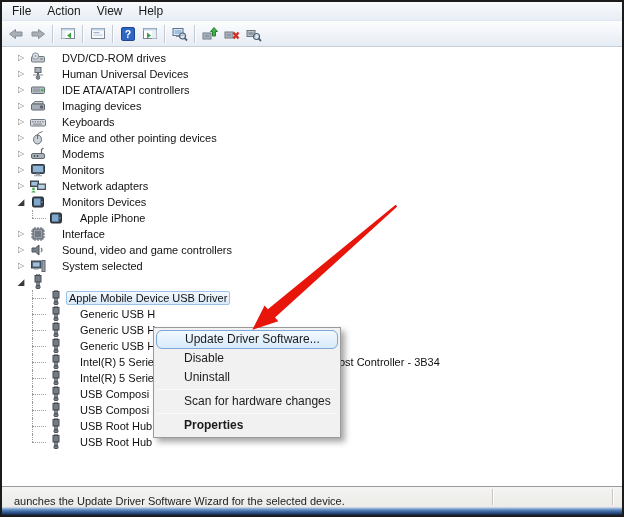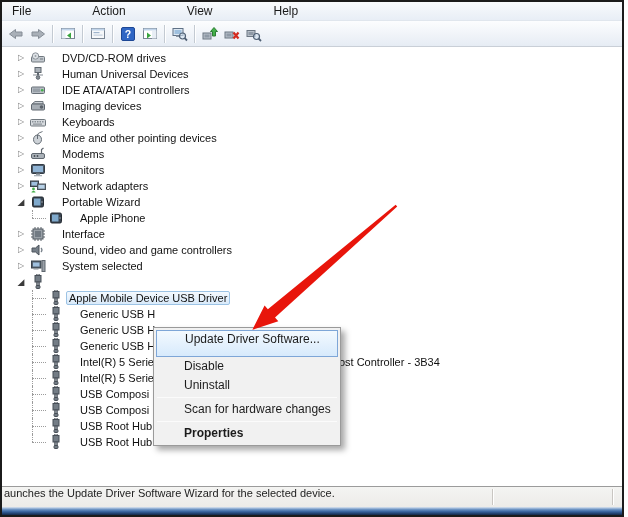--- a/index.html
+++ b/index.html
@@ -25,21 +25,21 @@
     background:linear-gradient(180deg,#fbfcfd 0%,#dae2ea 45%,#b4c1cf 52%,#ccd7e2 100%);
     border:1px solid #3f4c5a; border-top:none; border-radius:0 0 4px 4px;
     display:flex; align-items:center; justify-content:center;
   }
   .min-dash { width:11px; height:3px; background:#fdfdfd; border:1px solid #97a2ae; border-radius:1px; margin-top:2px; }
   
   .menubar {
     flex:0 0 19px; background:linear-gradient(180deg,#f8fafc,#e8eef6);
     border-bottom:1px solid #e0e6ed;
     display:flex; align-items:center; padding-left:2px;
-    font-size:12px; color:#1a1a1a;gap:45px;
+    font-size:12px; color:#1a1a1a;
   }
   .mb-item { padding:2px 8px; }
   
   .toolbar {
     flex:0 0 26px; background:linear-gradient(180deg,#fcfdfe,#e6ecf4);
     border-bottom:1px solid #c9cfd7;
     display:flex; align-items:center; padding-left:3px; gap:1px;
   }
   .tb-btn { width:21px; height:21px; display:flex; align-items:center; justify-content:center; }
   .tb-btn svg { width:16px; height:16px; display:block; }
@@ -61,39 +61,39 @@
     margin-left:2px; padding:0 2px;
     background:linear-gradient(180deg,#f4f9fe,#d9eafa);
     border:1px solid #9cc3e5; border-radius:2px;
   }
   .right-label { position:absolute; left:329px; top:0; line-height:16px; white-space:nowrap; }
   
   .statusbar {
     flex:0 0 21px; position:relative;
     background:linear-gradient(180deg,#f4f4f2,#ecebe8);
     border-top:1px solid #9b9b9b;
-    display:flex; align-items:flex-start; padding-left:2px;
+    display:flex; align-items:flex-end; padding-left:12px;
     font-size:11px; color:#222; white-space:nowrap; overflow:hidden;
   }
   .sb-sep { position:absolute; top:2px; bottom:2px; width:1px; background:#c9c6c2; box-shadow:1px 0 0 #fff; }
   .sb-sep.s1 { left:490px; } .sb-sep.s2 { left:610px; }
   
   .bottombar { flex:0 0 8px; background:linear-gradient(180deg,#dde6f0 0%,#6d94c4 30%,#35609b 60%,#14294a 100%); }
   
   .context-menu {
     position:absolute; left:151px; top:325px; width:188px;
     background:#f1f1f1; border:1px solid #9a9a9a; padding:2px;
     box-shadow:4px 4px 6px rgba(0,0,0,.35);
     z-index:40; font-size:12px; color:#1c1c1c;
   }
   .cm-item { height:19px; line-height:19px; padding-left:28px; white-space:nowrap; }
   .cm-item.hl {
-    height:27px; line-height:17px;
+    height:19px; line-height:17px;
     background:linear-gradient(180deg,#f3f9fe 0%,#d7eafc 100%);
-    border:1px solid #7ea6d7; border-radius:0;
+    border:1px solid #7ea6d7; border-radius:6px;
   }
   .cm-item.bold { font-weight:bold; }
   .cm-sep { height:1px; background:#d0d0d0; border-bottom:1px solid #fbfbfb; margin:2px 1px; }
   
   .arrow-overlay { position:absolute; inset:0; z-index:60; pointer-events:none; }
 </style>
 </head>
 <body>
 
 <div class="window">
@@ -301,21 +301,21 @@
       </div>
       <div class="tree-row">
         <span class="expander expanded">◢</span>
         <span class="t-icon">
           <svg viewBox="0 0 16 16">
             <rect x="2.5" y="3" width="11" height="10" rx="1.5" fill="#39434e" stroke="#242b32"></rect>
             <rect x="4" y="4.5" width="6.5" height="7" fill="#7fa9cc"></rect>
             <circle cx="12" cy="8" r="0.8" fill="#98a0a8"></circle>
           </svg>
         </span>
-        <span class="t-label">Portable Wizard</span>
+        <span class="t-label">Monitors Devices</span>
       </div>
       <div class="tree-row">
         <div class="connector last"></div>
         <span class="t-icon">
           <svg viewBox="0 0 16 16">
             <rect x="2.5" y="3" width="11" height="10" rx="1.5" fill="#39434e" stroke="#242b32"></rect>
             <rect x="4" y="4.5" width="6.5" height="7" fill="#7fa9cc"></rect>
             <circle cx="12" cy="8" r="0.8" fill="#98a0a8"></circle>
           </svg>
         </span>

